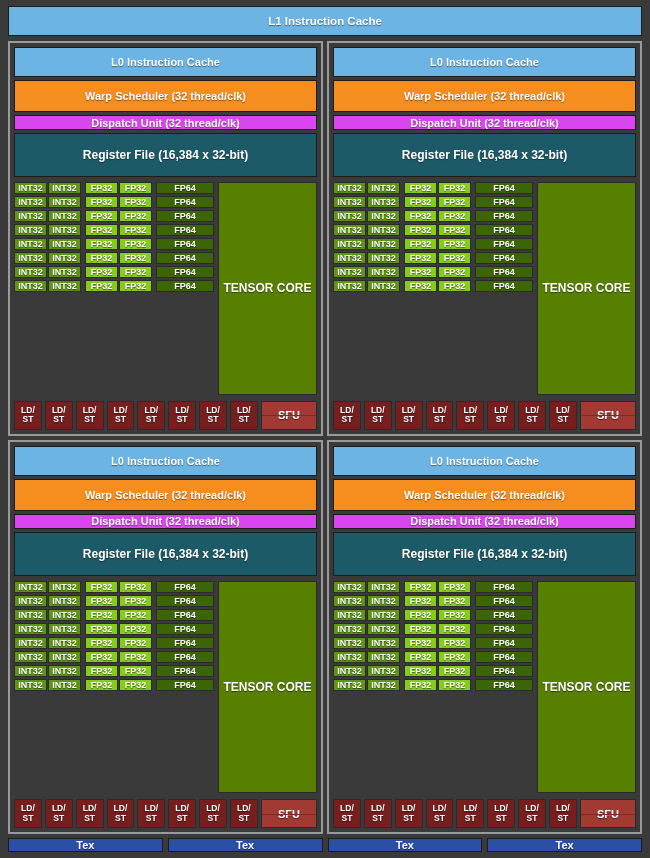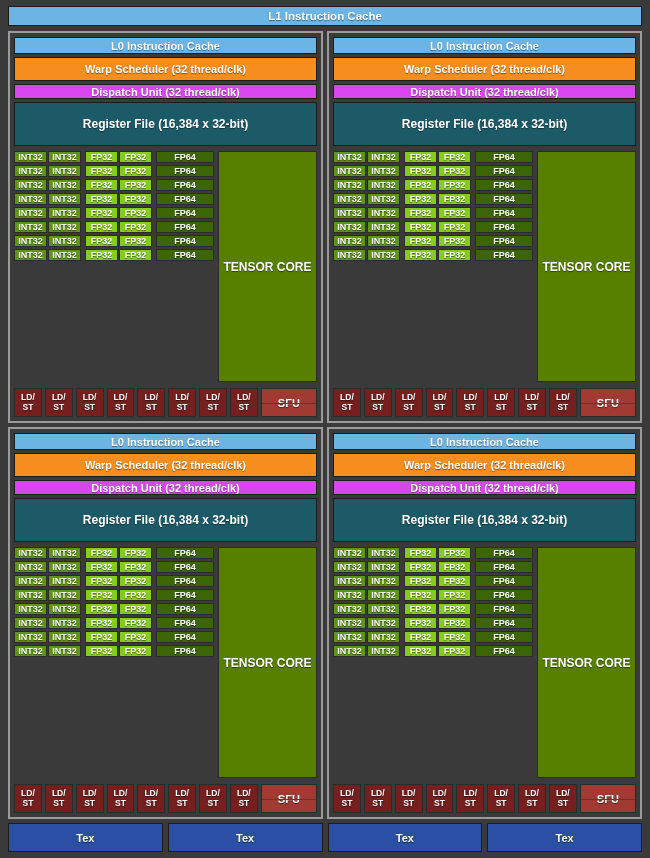--- a/index.html
+++ b/index.html
@@ -38,27 +38,27 @@
     text-align: center;
     display: flex;
     align-items: center;
     justify-content: center;
     border: 1px solid #1c1c1c;
     text-shadow: 0 1px 1px rgba(0,0,0,.45);
   }
 
   .bar-l1i {
     background: #6cb4e4;
-    height: 20px;
+    height: 30px;
     margin: 2px 2px 0 2px;
     font-size: 11.5px;
   }
 
-  .bar-l0i   { background: #6cb4e4; height: 17px; }
-  .bar-warp  { background: #f68d1f; height: 24px; }
+  .bar-l0i   { background: #6cb4e4; height: 30px; }
+  .bar-warp  { background: #f68d1f; height: 32px; }
   .bar-disp  { background: #d946ef; height: 15px; }
   .bar-reg   { background: #1d5a68; height: 44px; font-size: 12px; }
 
   
   .quad-grid {
     flex: 1;
     display: grid;
     grid-template-columns: 1fr 1fr;
     grid-template-rows: 1fr 1fr;
     gap: 4px;
@@ -126,21 +126,20 @@
     justify-content: center;
     text-shadow: 0 1px 1px rgba(0,0,0,.5);
   }
 
   
   .ldst-row {
     display: flex;
     gap: 3px;
     height: 29px;
     margin-top: 3px;
-    justify-content: flex-end;
   }
 
   .ldst {
     flex: 1;
     background: #751f1f;
     border: 1px solid #2b2b2b;
     color: #ffffff;
     font-size: 8.5px;
     font-weight: bold;
     line-height: 9.5px;
@@ -175,21 +174,21 @@
   .bottom-cache {
     background: #6cb4e4;
     height: 22px;
     margin: 5px 2px 0 2px;
     font-size: 11.5px;
   }
 
   .tex-row {
     display: flex;
     gap: 5px;
-    height: 29px;
+    height: 14px;
     margin: 4px 2px 0 2px;
     border-radius: 8px;
   }
 
   .tex {
     flex: 1;
     background: #2a4fa5;
     border: 1px solid #1c1c1c;
     color: #ffffff;
     font-size: 11px;

